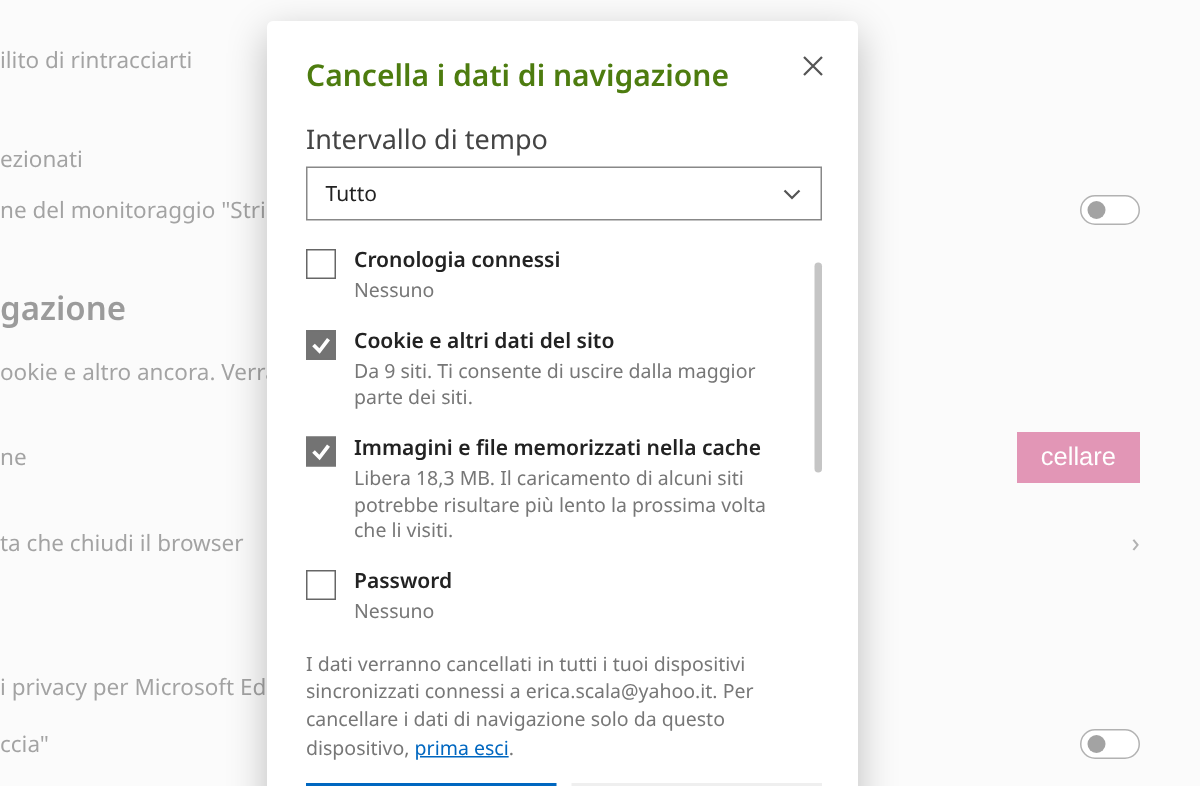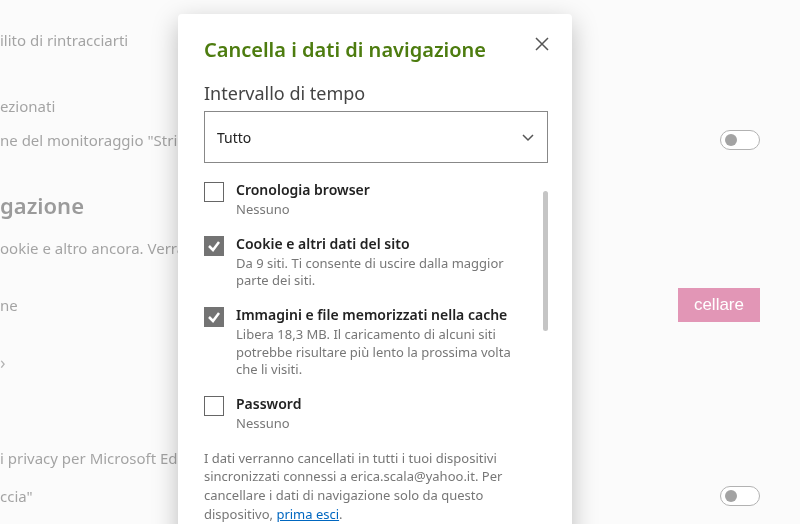--- a/index.html
+++ b/index.html
@@ -26,21 +26,21 @@
   .dialog {
     position:absolute; top:14px; left:178px; width:394px; background:#fff;
     box-shadow: 0 8px 26px rgba(0,0,0,0.25); border-radius:4px;
     padding: 22px 24px 22px 26px;
   }
   .dialog h1 { font-size:20px; font-weight:600; color:#4d7c0f; margin-bottom:18px; }
   .close { position:absolute; top:16px; right:16px; width:28px; height:28px; display:flex; align-items:center; justify-content:center; cursor:pointer; color:#555; }
   .close svg { width:14px; height:14px; }
   .label { font-size:18px; color:#444; margin-bottom:6px; }
   .select {
-    border:1px solid #888; height:52px; display:flex; align-items:center; justify-content:space-between;
+    border:1px solid #888; height:36px; display:flex; align-items:center; justify-content:space-between;
     padding:0 12px; font-size:14px; color:#222; cursor:pointer; margin-bottom:18px;
   }
   .select svg { width:14px; height:14px; }
 
   .list { position:relative; padding-right:14px; }
   .scrollbar { position:absolute; top:10px; right:0; width:5px; height:140px; background:#c5c5c5; border-radius:3px; }
 
   .item { display:flex; gap:12px; margin-bottom:16px; align-items:flex-start; }
   .cb { width:20px; height:20px; border:1px solid #666; flex:none; margin-top:1px; display:flex; align-items:center; justify-content:center; }
   .cb.checked { background:#737373; border-color:#737373; }
@@ -66,20 +66,21 @@
     <div class="line">ne del monitoraggio "Strict"</div>
     <div class="toggle off"></div>
   </div>
   <h2 style="margin-top:26px">gazione</h2>
   <div class="line" style="margin-top:18px">ookie e altro ancora. Verrann</div>
   <div class="row" style="margin-top:16px">
     <div class="line">ne</div>
     <button class="pill-btn">cellare</button>
   </div>
   <div class="row">
+    <div class="line">ta che chiudi il browser</div>
     <span class="chev">›</span>
   </div>
   <div class="line" style="margin-top:60px">i privacy per Microsoft Edge.</div>
   <div class="row" style="margin-top:4px">
     <div class="line">ccia"</div>
     <div class="toggle off"></div>
   </div>
   <div class="row" style="padding-top:4px">
     <div class="line">ono stati salvati metodi di pagamento</div>
     <div class="toggle on"></div>
@@ -103,21 +104,21 @@
         <path d="M2 5 L7 10 L12 5" fill="none" stroke="#555" stroke-width="1.5"></path>
       </svg>
   </div>
 
   <div class="list">
     <div class="scrollbar"></div>
 
     <div class="item">
       <div class="cb"></div>
       <div class="txt">
-        <div class="t">Cronologia browser</div>
+        <div class="t">Cronologia connessi</div>
         <div class="d">Nessuno</div>
       </div>
     </div>
 
     <div class="item">
       <div class="cb checked">
         <svg viewBox="0 0 14 14">
             <path d="M2 7 L6 11 L12 3"></path>
           </svg>
       </div>

